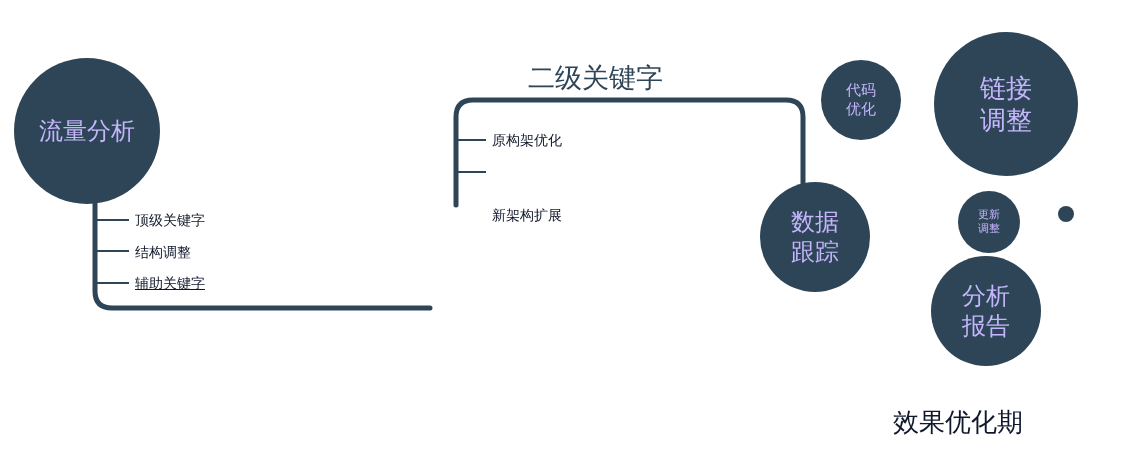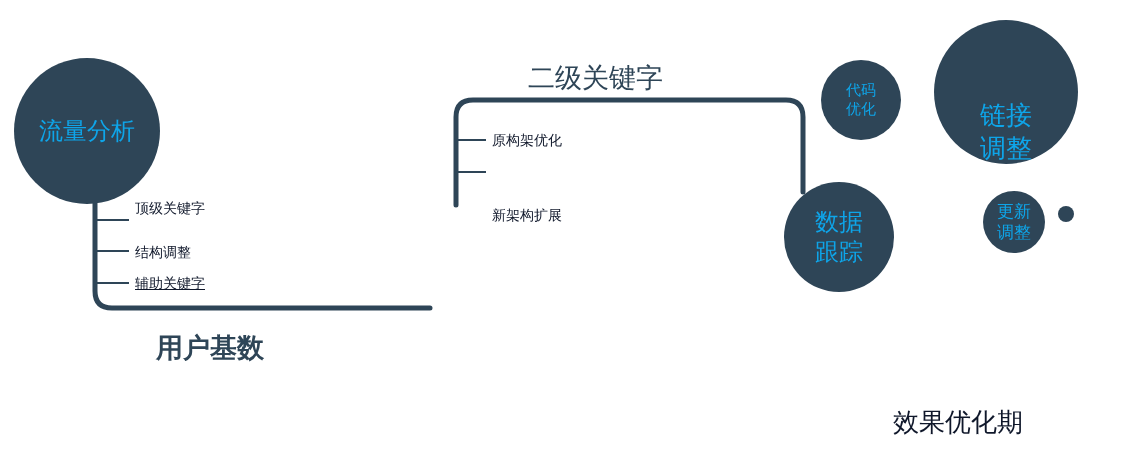--- a/index.html
+++ b/index.html
@@ -16,50 +16,50 @@
   }
   .connectors {
     position: absolute;
     left: 0; top: 0;
     width: 1130px; height: 450px;
   }
   .node {
     position: absolute;
     border-radius: 50%;
     background: #2e4557;
-    color: #0ea5e9;
+    color: #c4b5fd;
     display: flex;
     flex-direction: column;
     align-items: center;
     justify-content: center;
     text-align: center;
     line-height: 1.25;
   }
   .node span { display: block; }
   .node-traffic   { left: 14px;  top: 58px;  width: 146px; height: 146px; font-size: 24px; }
   .node-structure { left: 372px; top: 197px; width: 150px; height: 150px; font-size: 24px; }
-  .node-tracking  { left: 784px; top: 182px; width: 110px; height: 110px; font-size: 24px; }
+  .node-tracking  { left: 760px; top: 182px; width: 110px; height: 110px; font-size: 24px; }
   .node-code      { left: 821px; top: 60px;  width: 80px;  height: 80px;  font-size: 15px; }
-  .node-link      { left: 934px; top: 20px;  width: 144px; height: 144px; font-size: 26px; justify-content: flex-end; }
-  .node-update    { left: 983px; top: 191px; width: 62px;  height: 62px;  font-size: 17px; text-align: center; }
+  .node-link      { left: 934px; top: 32px;  width: 144px; height: 144px; font-size: 26px; }
+  .node-update    { left: 958px; top: 191px; width: 62px;  height: 62px;  font-size: 11px; text-align: center; }
   .node-report    { left: 931px; top: 256px; width: 110px; height: 110px; font-size: 24px; }
   .dot {
     position: absolute;
     left: 1058px; top: 206px;
     width: 16px; height: 16px;
     border-radius: 50%;
     background: #2e4557;
   }
   .branch-label {
     position: absolute;
     color: #0f172a;
     font-size: 14px;
     white-space: nowrap;
   }
-  .bl-t0 { left: 135px; top: 200px; }
+  .bl-t0 { left: 135px; top: 212px; }
   .bl-t1 { left: 135px; top: 244px; }
   .bl-t2 { left: 135px; top: 275px; text-decoration: underline; }
   .bl-s0 { left: 492px; top: 132px; }
   .bl-s1 { left: 492px; top: 164px; margin-top: 43px; }
   .flow-label {
     position: absolute;
     color: #2e4557;
     white-space: nowrap;
   }
   .fl-keyword { left: 528px; top: 60px; font-size: 27px; font-weight: 500; }
@@ -111,26 +111,29 @@
     <span>调整</span>
   </div>
 
   <div class="node node-update">
     <span>更新</span>
     <span>调整</span>
   </div>
 
   <div class="dot"></div>
 
+  <div class="node node-report">
+    <span>分析</span>
+    <span>报告</span>
+  </div>
 
   <div class="branch-label bl-t0">顶级关键字</div>
   <div class="branch-label bl-t1">结构调整</div>
   <div class="branch-label bl-t2">辅助关键字</div>
 
   <div class="branch-label bl-s0">原构架优化</div>
   <div class="branch-label bl-s1">新架构扩展</div>
 
   <div class="flow-label fl-keyword">二级关键字</div>
-  <div class="flow-label fl-userbase">用户基数</div>
 
   <div class="caption">效果优化期</div>
 
 </div>
 
 </body></html>

